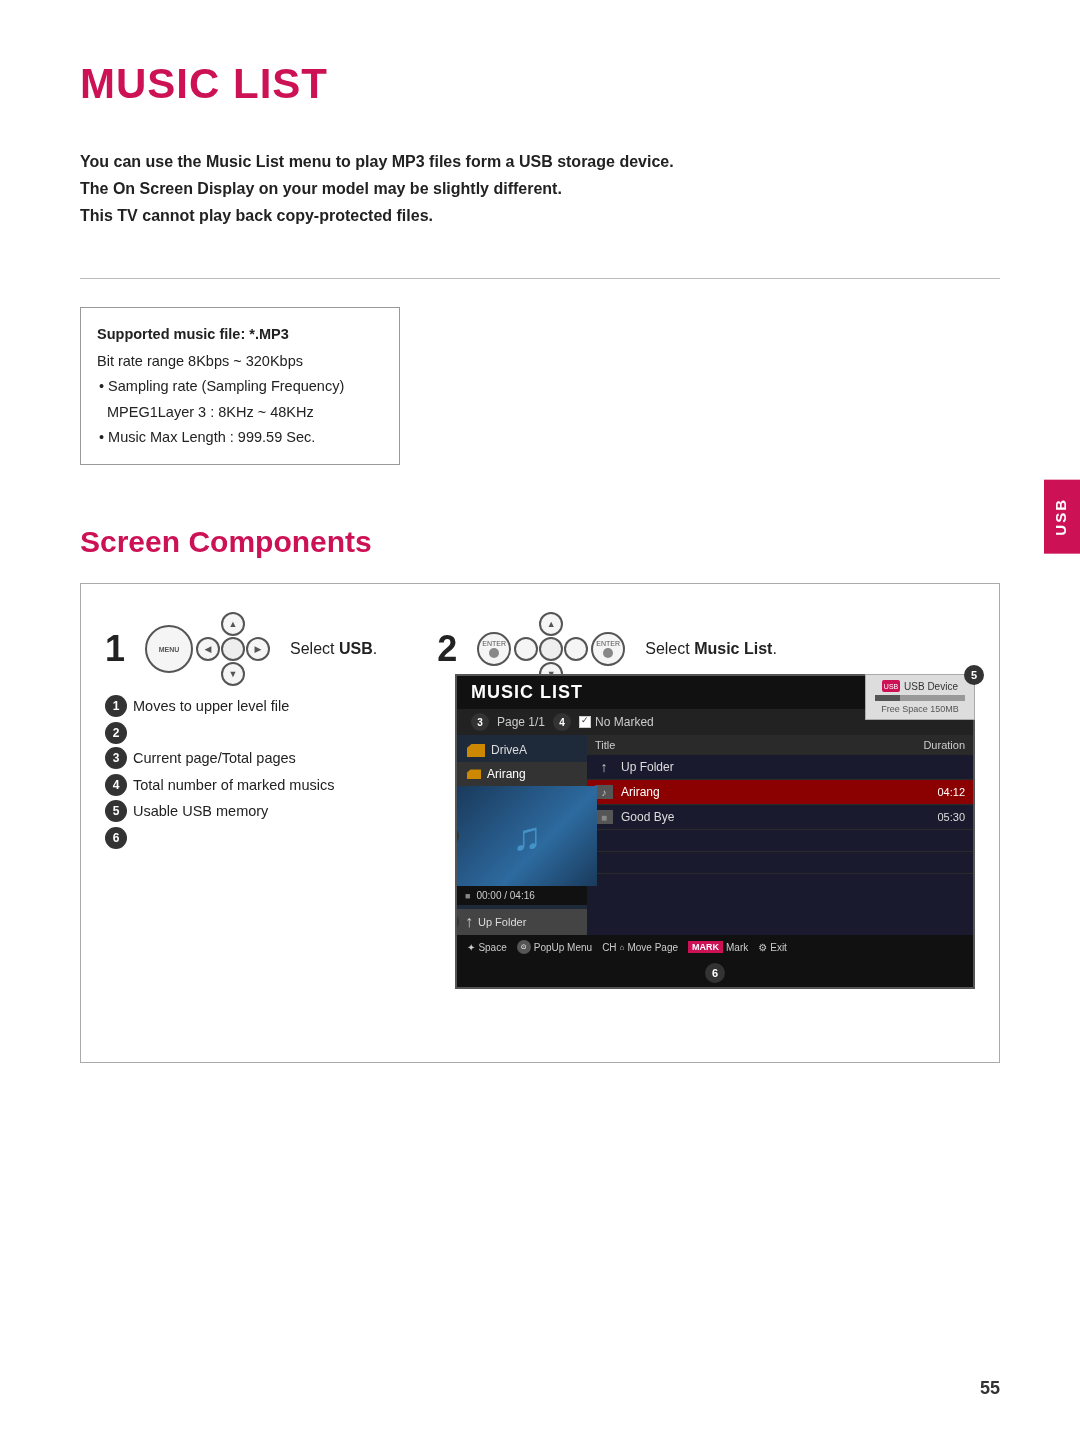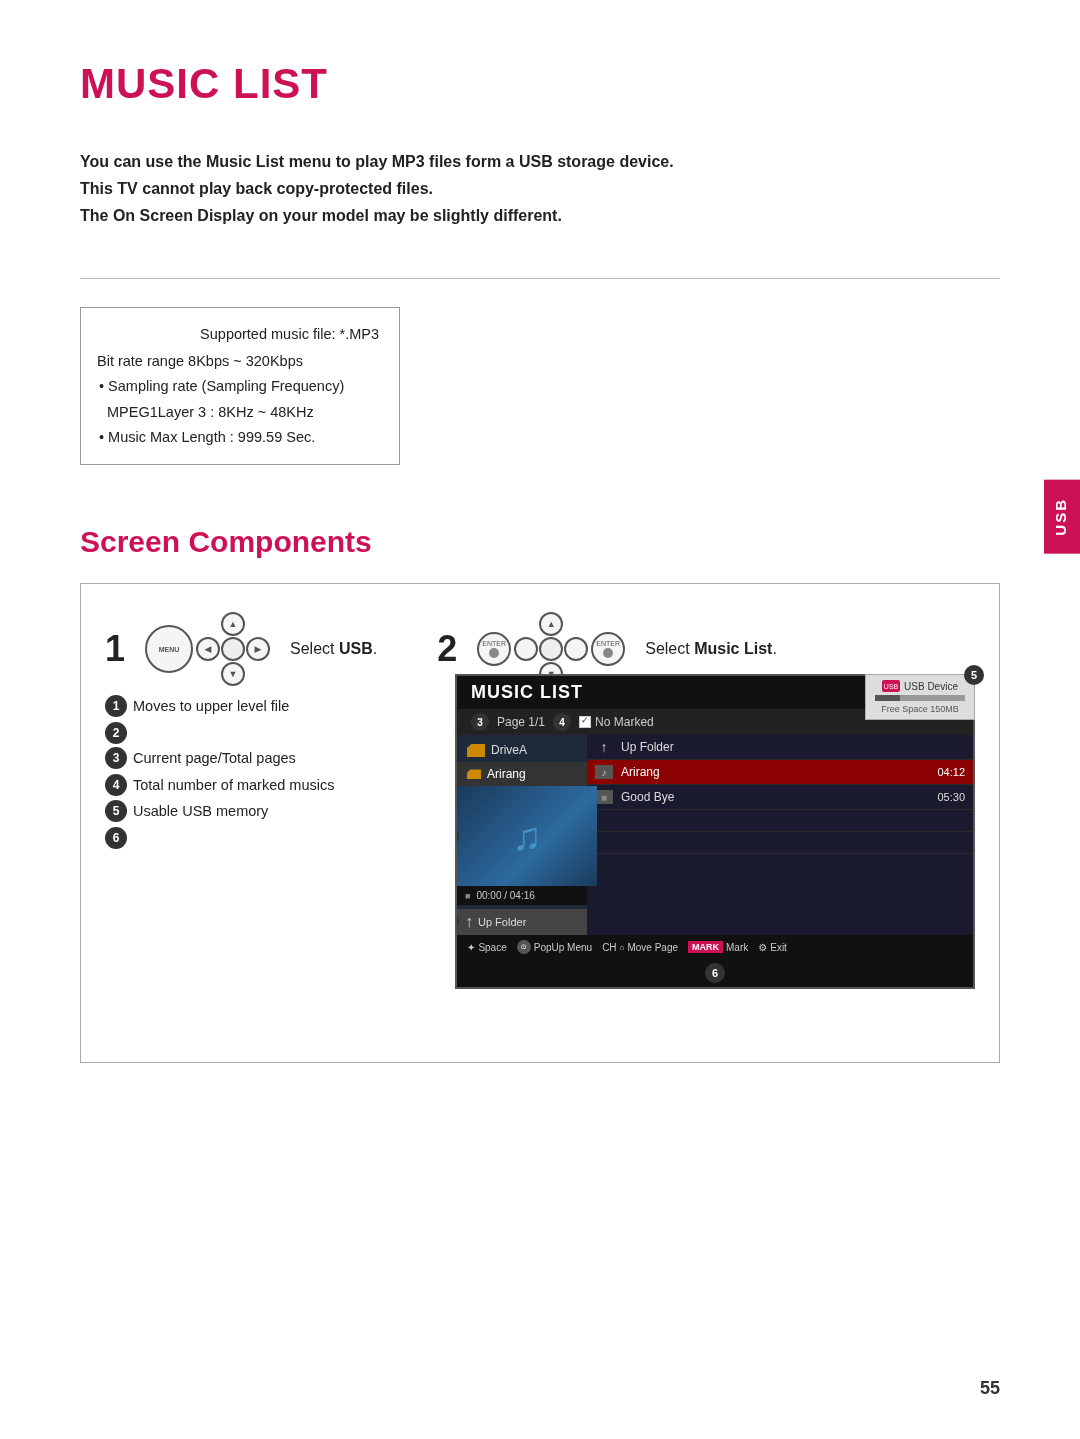--- a/index.html
+++ b/index.html
@@ -65,23 +65,22 @@
       display: inline-block;
       padding: 14px 20px 14px 16px;
       font-size: 14.5px;
       line-height: 1.75;
       color: #222;
       min-width: 320px;
       max-width: 420px;
       margin-bottom: 60px;
     }
     .info-box .info-title {
-      font-weight: normal;
+      font-weight: bold;
       margin-bottom: 2px;
-      text-align: right;
     }
     .info-box .bullet {
       margin-left: 2px;
     }
 
     
     .section-title {
       font-size: 30px;
       font-weight: bold;
       color: #cc1155;
@@ -371,22 +370,22 @@
 
   
   <div class="side-tab">USB</div>
 
   
   <h1 class="main-title">MUSIC LIST</h1>
 
   
   <div class="intro-text">
     <p>You can use the Music List menu to play MP3 files form a USB storage device.</p>
+    <p>The On Screen Display on your model may be slightly different.</p>
     <p>This TV cannot play back copy-protected files.</p>
-    <p>The On Screen Display on your model may be slightly different.</p>
   </div>
 
   
   <hr class="divider">
 
   
   <div class="info-box">
     <div class="info-title">Supported music file: *.MP3</div>
     <div>Bit rate range 8Kbps ~ 320Kbps</div>
     <div class="bullet">• <span>Sampling rate (Sampling Frequency)</span></div>
@@ -527,20 +526,24 @@
 
           <div style="background:#444;padding:4px 8px;display:flex;align-items:center;gap:5px;margin-top:4px;position:relative;">
 
             <div style="position:absolute;left:-18px;top:50%;transform:translateY(-50%);background:#333;color:#fff;width:20px;height:20px;border-radius:50%;display:flex;align-items:center;justify-content:center;font-size:11px;font-weight:bold;">1</div>
             <span style="font-size:16px;color:#ccc;">↑</span>
             <span style="font-size:11px;color:#ddd;">Up Folder</span>
           </div>
         </div>
 
         <div class="music-main-list">
+          <div class="music-list-header">
+            <div class="col-title">Title</div>
+            <div class="col-dur">Duration</div>
+          </div>
 
           <div class="music-list-row">
             <div class="row-icon folder">
               <span style="font-size:14px;">↑</span>
             </div>
             <div class="row-name">Up Folder</div>
             <div class="row-dur"></div>
           </div>
 
           <div class="music-list-row selected">

